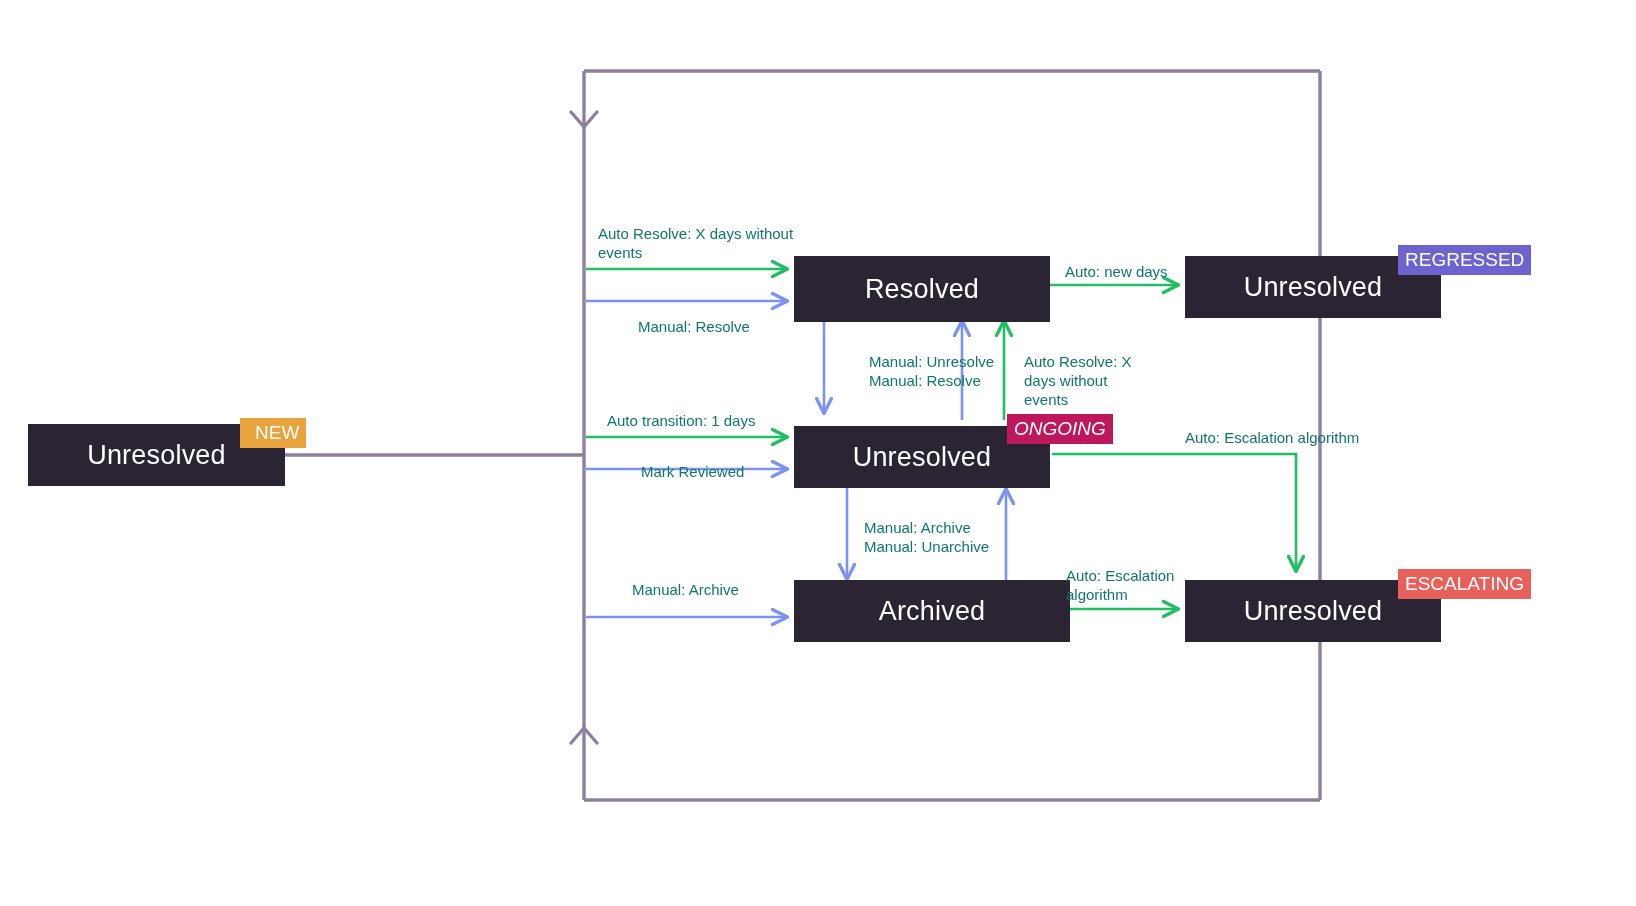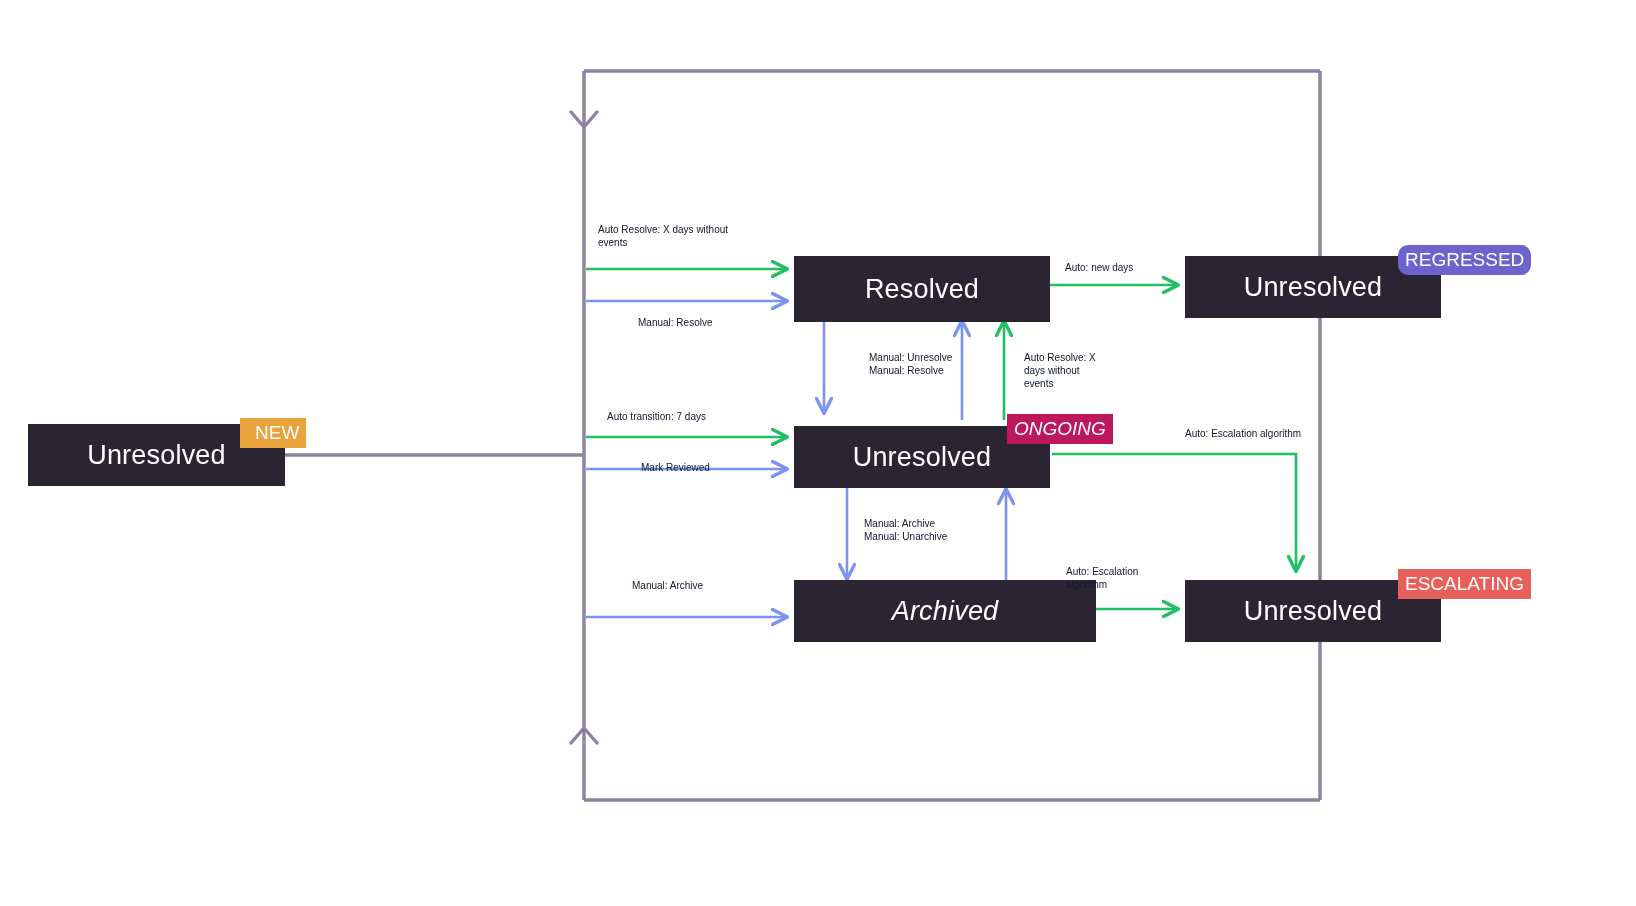--- a/index.html
+++ b/index.html
@@ -45,26 +45,26 @@
     position: absolute;
     color: #ffffff;
     font-size: 19px;
     line-height: 1;
     padding: 5px 7px 6px 7px;
     white-space: nowrap;
     box-sizing: border-box;
   }
   .badge-new { background: #e8a33d; }
   .badge-ongoing { background: #be185d; font-style: italic; }
-  .badge-regressed { background: #6c63cf; border-radius: 10px; }
+  .badge-regressed { background: #6c63cf; }
   .badge-escalating { background: #e8605b; }
   .edge-label {
     position: absolute;
-    color: #0f172a;
-    font-size: 10px;
+    color: #0f766e;
+    font-size: 15px;
     line-height: 1.28;
     white-space: pre-line;
   }
 </style>
 </head>
 <body>
 
 <div id="diagram-root">
 
   <svg class="canvas" viewBox="0 0 1636 906">
@@ -141,21 +141,21 @@
     <span class="state-box-label">Resolved</span>
   </div>
 
   <div class="state-box" style="left:794px; top:426px; width:256px; height:62px;">
     <span class="state-box-label">Unresolved</span>
   </div>
   <div class="badge badge-ongoing" style="left:1007px; top:414px;">
     <span>ONGOING</span>
   </div>
 
-  <div class="state-box" style="left:794px; top:580px; width:302px; height:62px;font-style:italic;">
+  <div class="state-box" style="left:794px; top:580px; width:276px; height:62px;">
     <span class="state-box-label">Archived</span>
   </div>
 
   <div class="state-box" style="left:1185px; top:256px; width:256px; height:62px;">
     <span class="state-box-label">Unresolved</span>
   </div>
   <div class="badge badge-regressed" style="left:1398px; top:245px;">
     <span>REGRESSED</span>
   </div>
 
@@ -164,21 +164,21 @@
   </div>
   <div class="badge badge-escalating" style="left:1398px; top:569px;">
     <span>ESCALATING</span>
   </div>
 
   <div class="edge-label" style="left:598px; top:224px; width:210px;">Auto Resolve: X days without
 events</div>
 
   <div class="edge-label" style="left:638px; top:317px;">Manual: Resolve</div>
 
-  <div class="edge-label" style="left:607px; top:411px;">Auto transition: 7 days</div>
+  <div class="edge-label" style="left:607px; top:411px;">Auto transition: 1 days</div>
 
   <div class="edge-label" style="left:641px; top:462px;">Mark Reviewed</div>
 
   <div class="edge-label" style="left:632px; top:580px;">Manual: Archive</div>
 
   <div class="edge-label" style="left:833px; top:352px; text-align:left;margin-left:36px;">Manual: Unresolve
 Manual: Resolve</div>
 
   <div class="edge-label" style="left:1024px; top:352px; width:110px;">Auto Resolve: X
 days without

